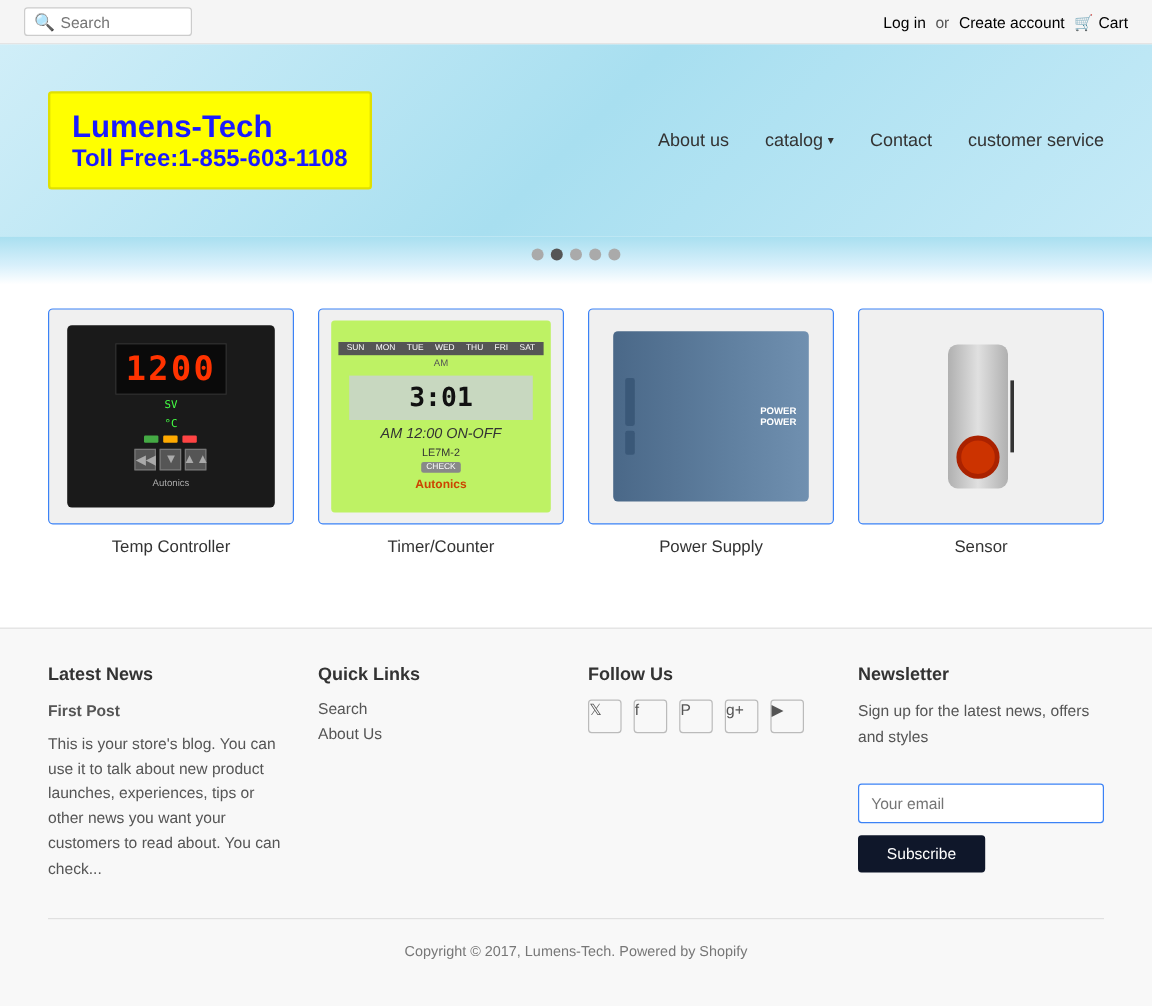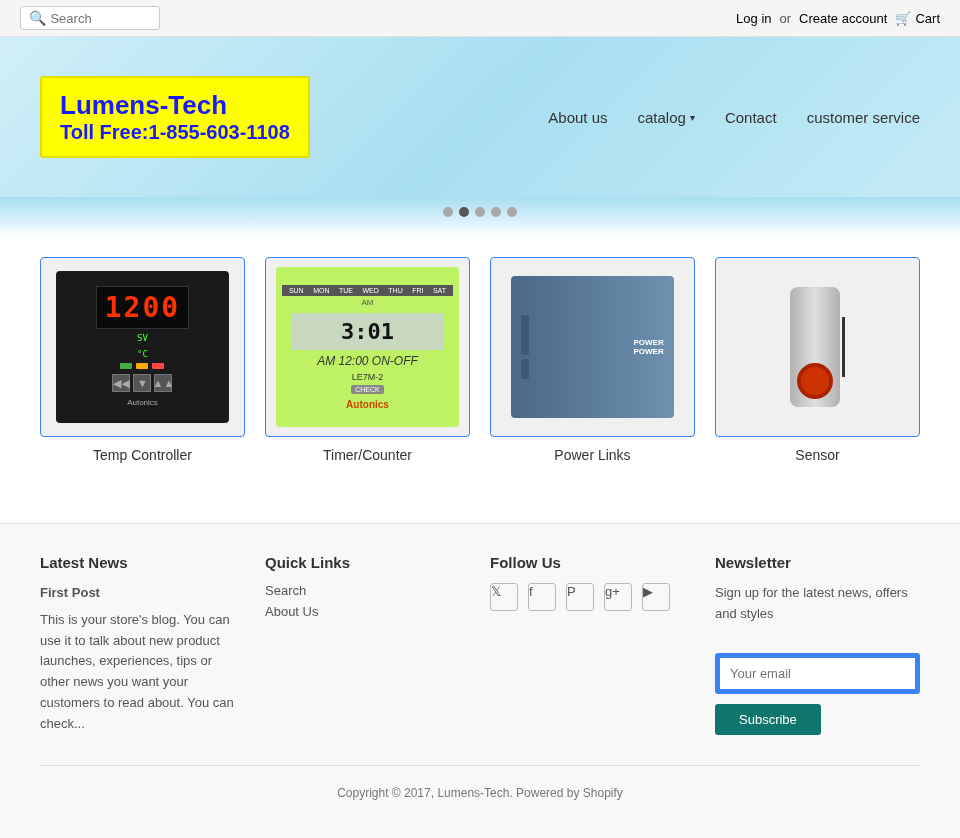--- a/index.html
+++ b/index.html
@@ -202,29 +202,29 @@
       justify-content: center;
       font-size: 14px;
       color: #555;
       text-decoration: none;
       cursor: pointer;
     }
 
     .newsletter-input {
       width: 100%;
       padding: 8px 10px;
-      border: 5px solid #3b82f6;
+      border: 1px solid #3b82f6;
       border-radius: 3px;
       font-size: 13px;
       color: #999;
       margin-bottom: 10px;
       outline: none;
     }
     .newsletter-btn {
-      background: #0f766e;
+      background: #0f172a;
       color: #fff;
       border: none;
       padding: 8px 24px;
       border-radius: 3px;
       font-size: 13px;
       cursor: pointer;
     }
 
     .footer-bottom {
       text-align: center;
@@ -336,21 +336,21 @@
           <div style="position:absolute;left:10px;top:50%;transform:translateY(-50%);">
             <div style="background:#3a5878;width:8px;height:40px;border-radius:2px;margin-bottom:4px;"></div>
             <div style="background:#3a5878;width:8px;height:20px;border-radius:2px;"></div>
           </div>
           <div style="color:#fff;font-size:8px;font-weight:bold;text-align:right;">
             <div>POWER</div>
             <div>POWER</div>
           </div>
         </div>
       </div>
-      <div class="collection-label">Power Links</div>
+      <div class="collection-label">Power Supply</div>
     </div>
 
     <div class="collection-item">
       <div class="collection-img">
         <div style="display:flex;align-items:center;justify-content:center;width:100%;height:100%;">
 
           <div style="position:relative;width:50px;height:120px;background:linear-gradient(90deg,#b0b0b0,#e0e0e0,#b0b0b0);border-radius:8px;display:flex;flex-direction:column;align-items:center;justify-content:flex-end;padding-bottom:8px;">
             <div style="width:36px;height:36px;background:#cc3300;border-radius:50%;border:4px solid #aa2200;"></div>
           </div>
           <div style="width:3px;height:60px;background:#333;margin-left:2px;"></div>

